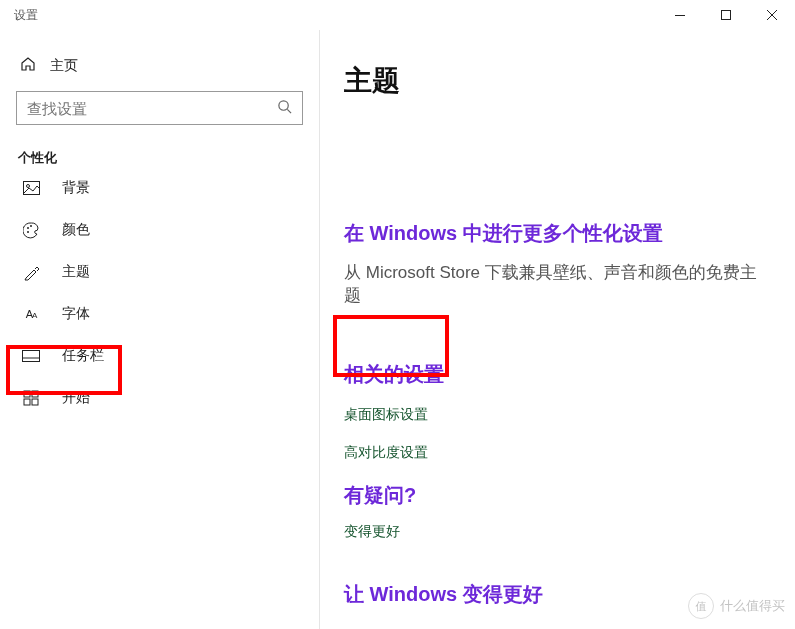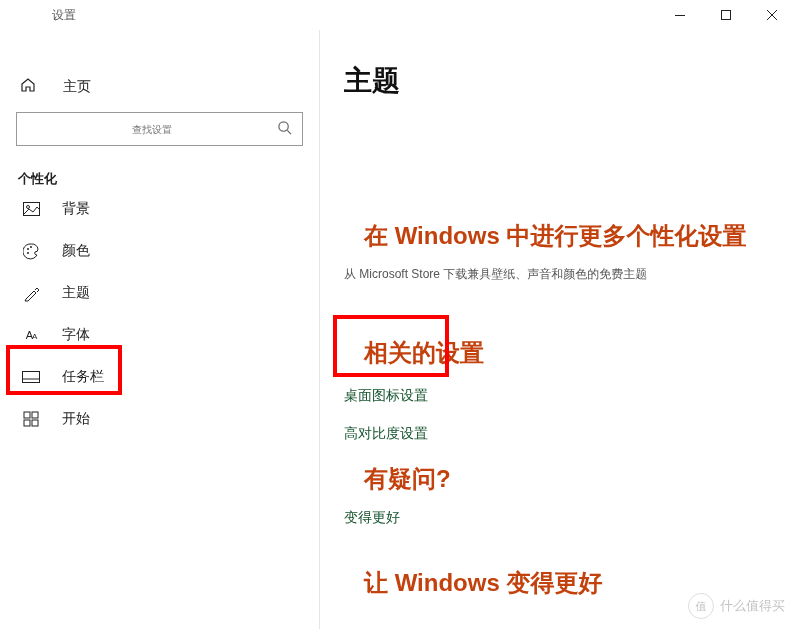--- a/index.html
+++ b/index.html
@@ -11,21 +11,20 @@
       overflow: hidden;
       position: relative;
     }
     .titlebar {
       height: 30px;
       display: flex;
       align-items: center;
       padding-left: 14px;
       font-size: 12px;
       color: #555;
-      margin-left: 38px;
     }
     .window-controls {
       position: absolute;
       top: 0;
       right: 0;
       display: flex;
     }
     .win-btn {
       width: 46px;
       height: 30px;
@@ -39,41 +38,39 @@
       height: calc(100% - 30px);
     }
     .sidebar {
       width: 320px;
       padding: 20px 16px 0 16px;
       border-right: 1px solid #e5e5e5;
     }
     .home-row {
       display: flex;
       align-items: center;
-      gap: 27px;
+      gap: 14px;
       padding: 6px 4px 16px 4px;
       font-size: 14px;
       color: #222;
-      margin-top: 21px;
     }
     .search-box {
       border: 1px solid #999;
       height: 34px;
       display: flex;
       align-items: center;
       padding: 0 10px;
       margin-bottom: 24px;
     }
     .search-box input {
       flex: 1;
       border: none;
       outline: none;
-      font-size: 10px;
+      font-size: 15px;
       background: transparent;
-      text-align: center;
     }
     .search-box .sicon { color: #555; }
     .section-title {
       font-size: 13px;
       font-weight: 700;
       color: #222;
       padding-left: 2px;
     }
     .nav-item {
       display: flex;
@@ -112,28 +109,27 @@
       padding: 32px 24px 0 24px;
       overflow: hidden;
     }
     .main h1 {
       font-size: 28px;
       font-weight: 600;
       margin-bottom: 120px;
       color: #111;
     }
     .main h2 {
-      font-size: 24px;
+      font-size: 20px;
       font-weight: 600;
       margin-bottom: 14px;
-      color: #c2410c;
-      margin-left: 20px;
+      color: #6d28d9;
     }
     .subtext {
-      font-size: 12px;
+      font-size: 17px;
       color: #555;
       margin-bottom: 54px;
     }
     .link {
       font-size: 14px;
       color: #14532d;
       margin-bottom: 20px;
       display: block;
     }
     .section-gap { margin-bottom: 40px; }

